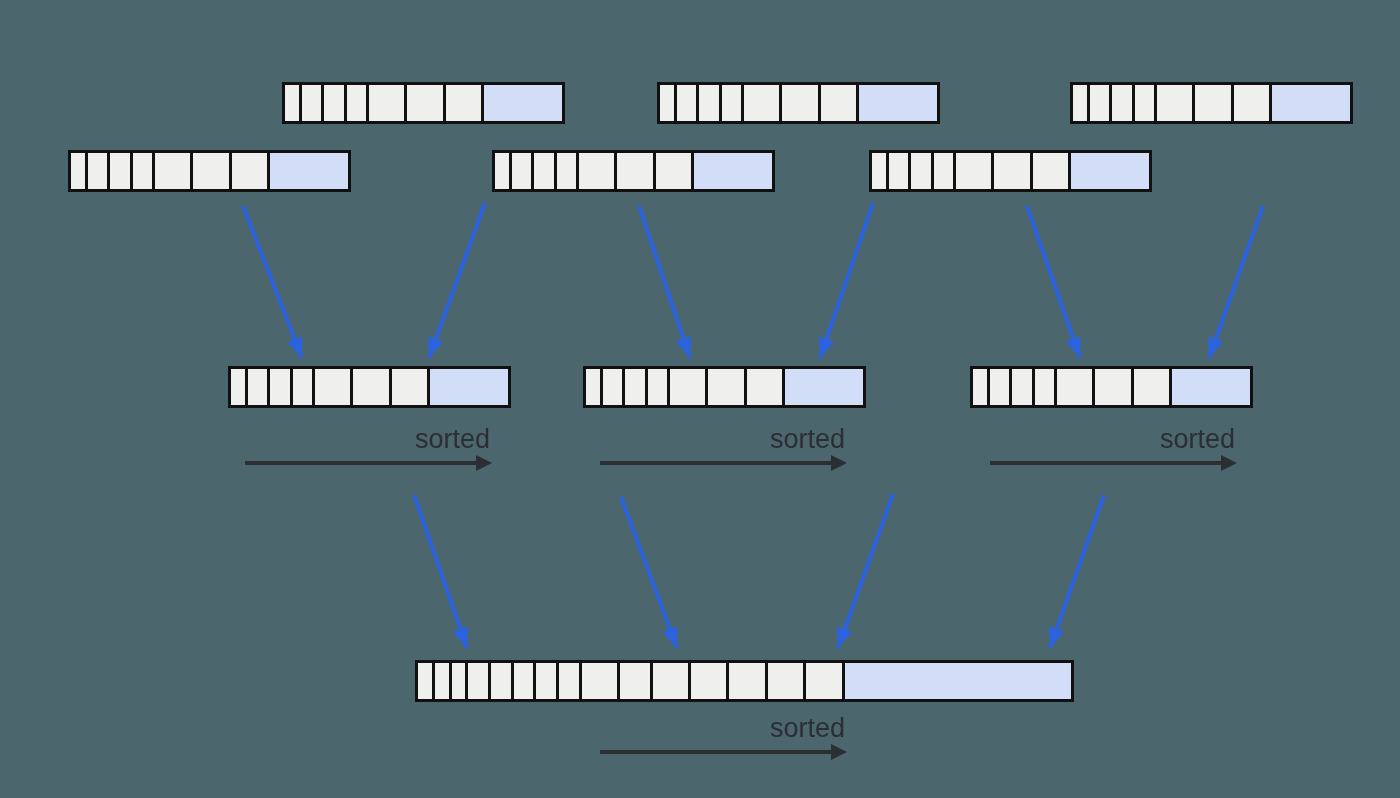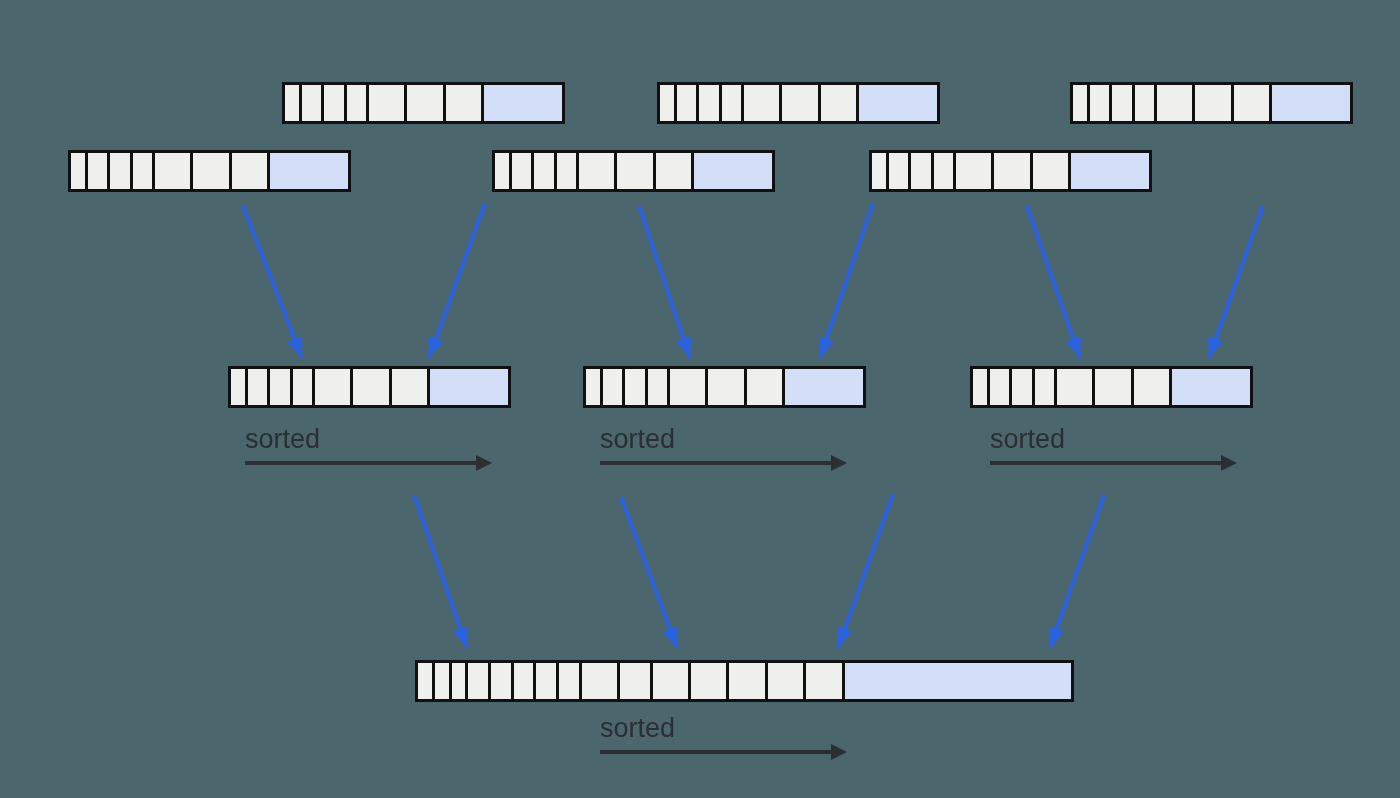--- a/index.html
+++ b/index.html
@@ -45,21 +45,21 @@
   }
   .cell.blue {
     background: #d2ddf7;
   }
   .sorted-label {
     position: absolute;
     color: #2b2f33;
     font-size: 27px;
     font-family: "Liberation Sans", sans-serif;
     white-space: nowrap;
-    text-align: left;
+    text-align: right;
   }
 </style>
 </head>
 <body>
 
 <div id="stage">
 
   <div id="bars-layer">
       <div class="bar" style="left: 282px; top: 82px; width: 283px; height: 42px;">
         <div class="cell" style="width: 13.6794px;"></div>

